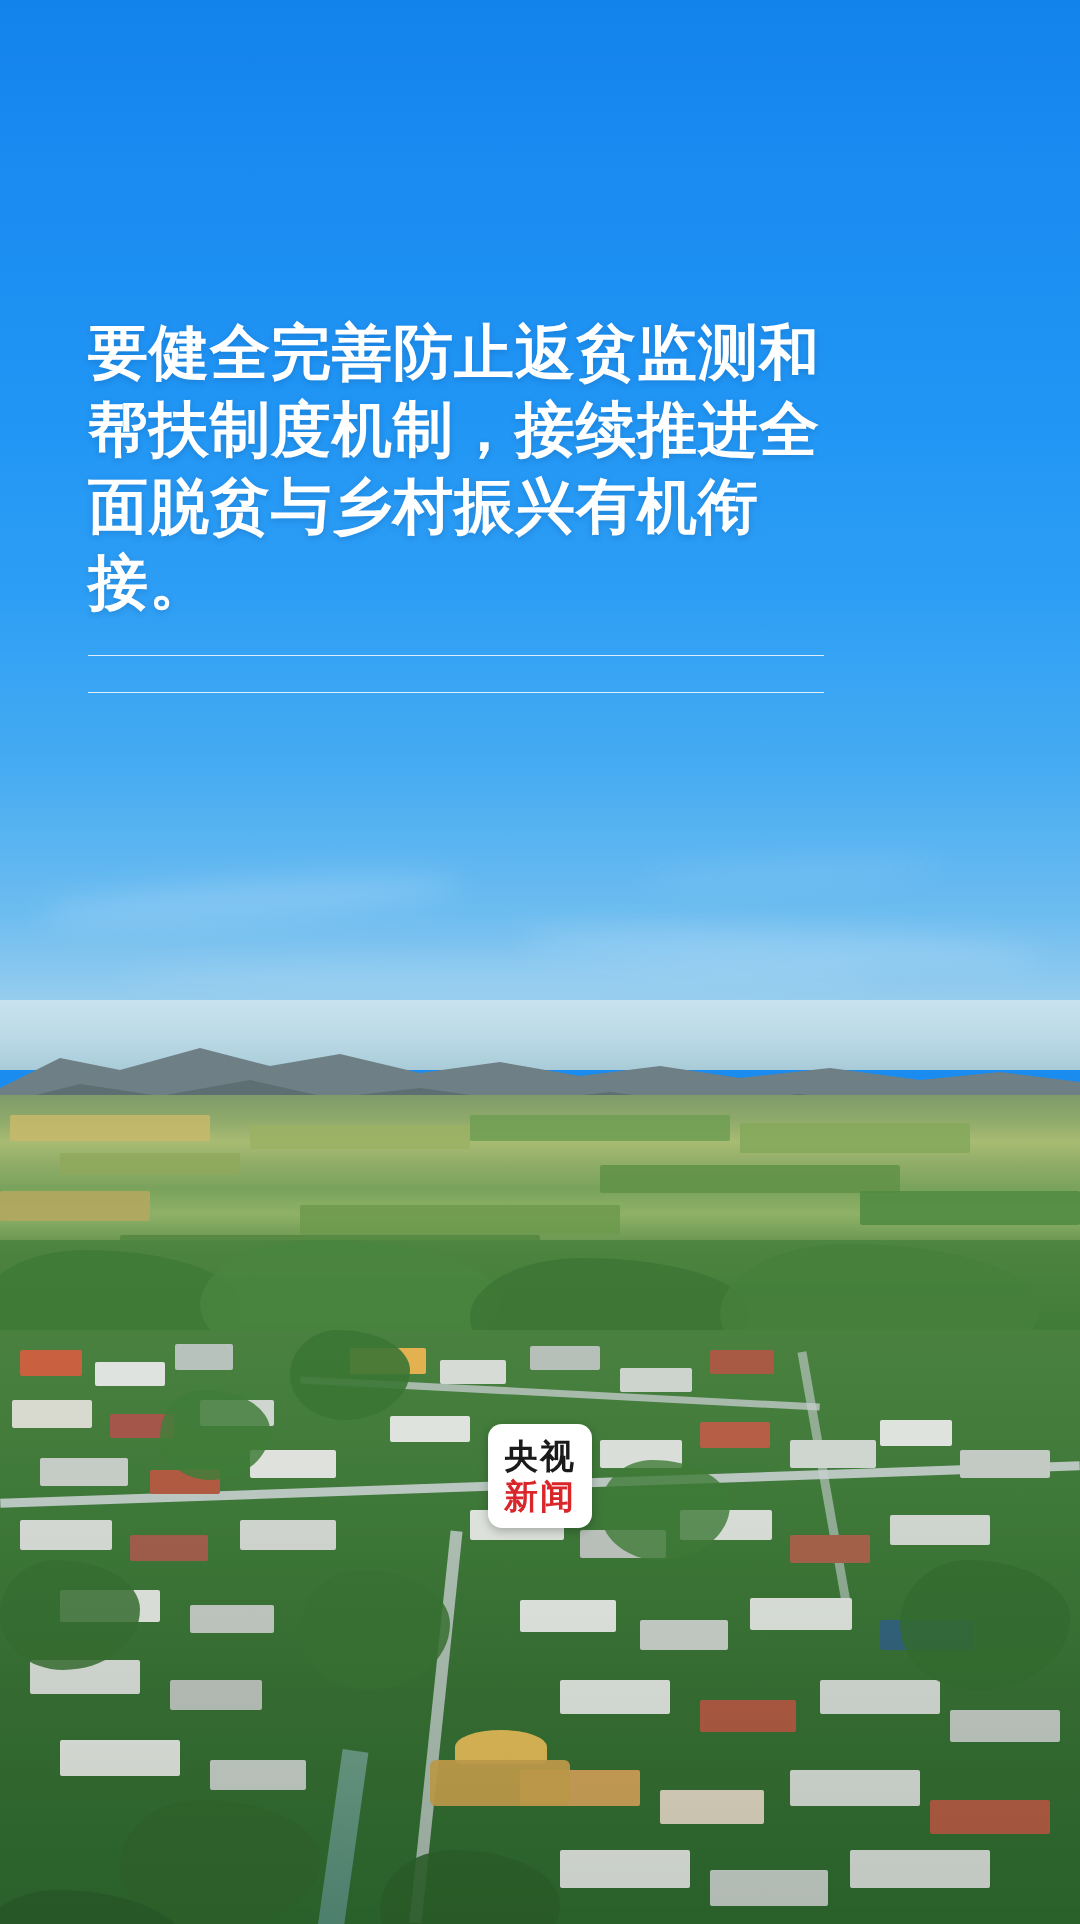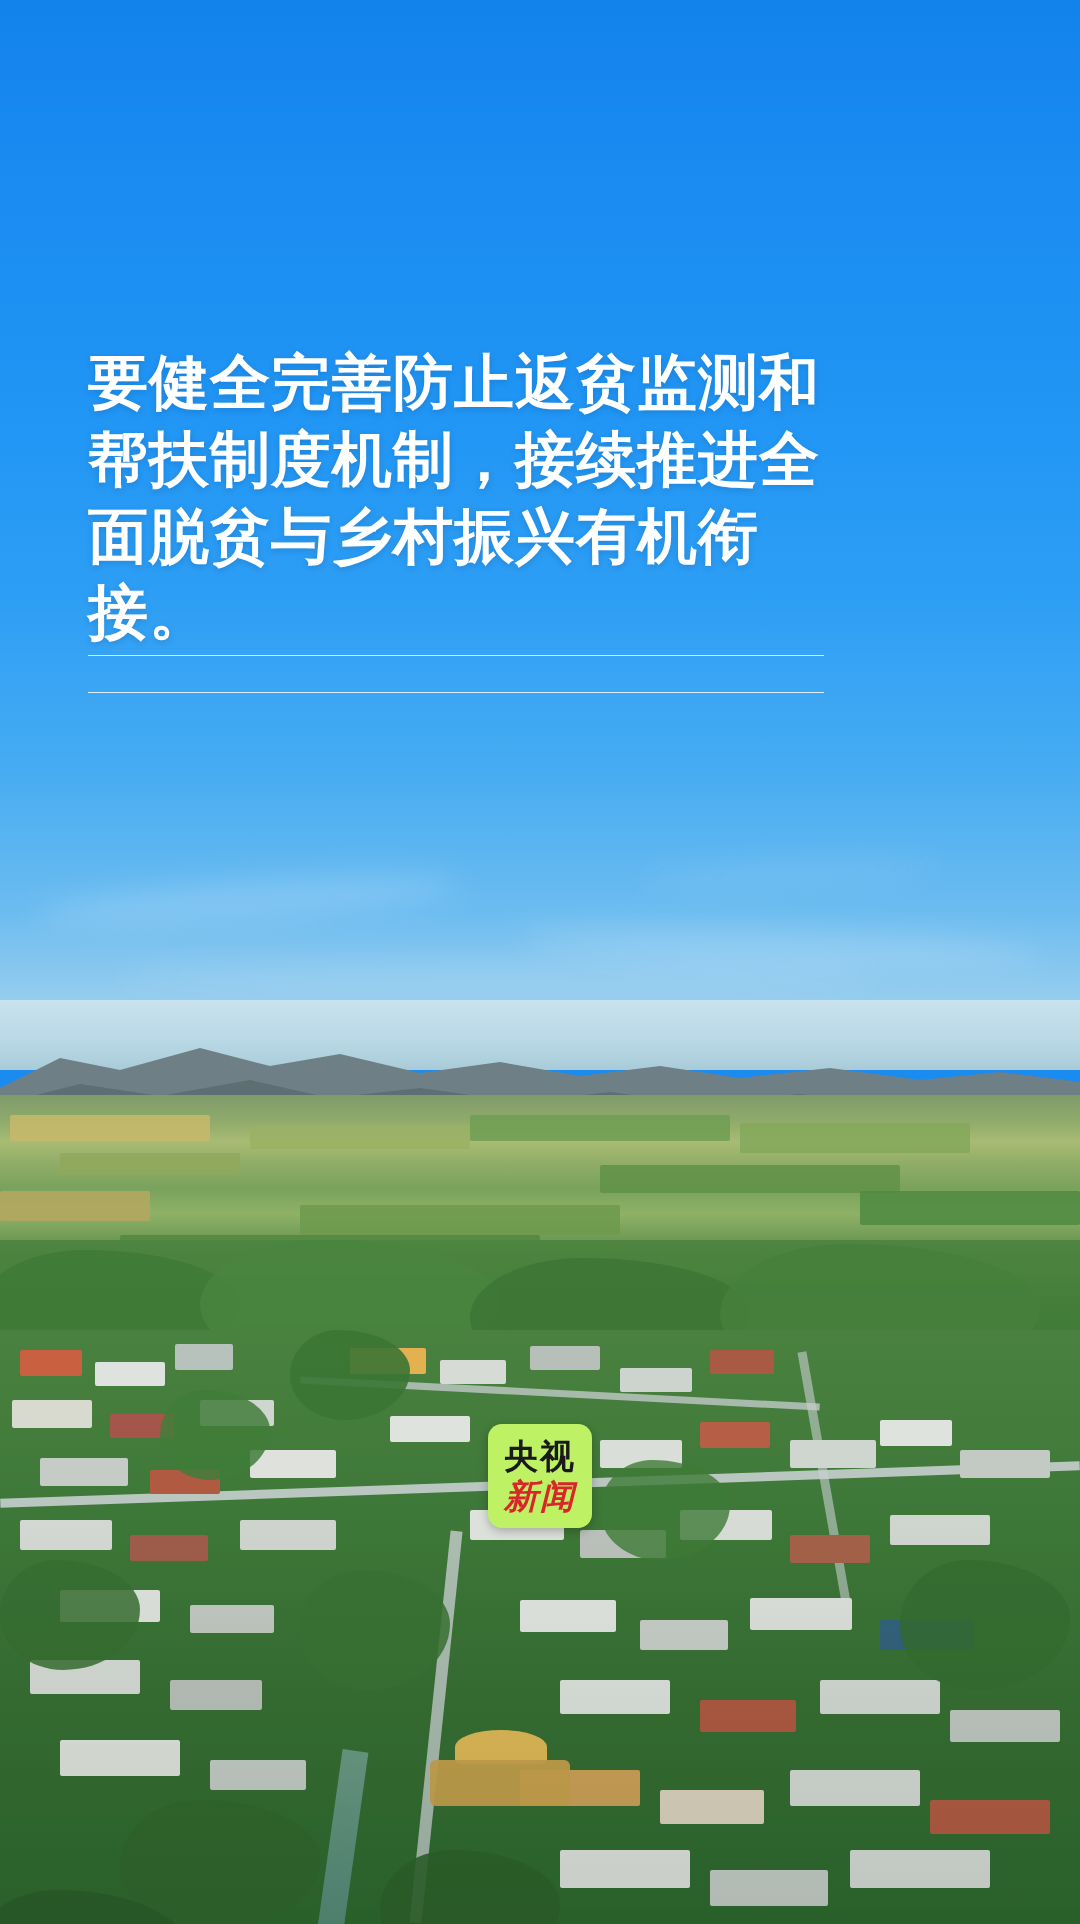--- a/index.html
+++ b/index.html
@@ -50,21 +50,20 @@
     position: absolute;
     left: 88px;
     top: 315px;
     width: 790px;
     color: #ffffff;
     font-size: 60px;
     line-height: 1.28;
     font-weight: bold;
     letter-spacing: 1px;
     text-shadow: 0 2px 6px rgba(0,40,90,0.18);
-    margin-top: 30px;
   }
 
   
   .attr-block {
     position: absolute;
     left: 88px;
     top: 655px;
     width: 736px;
   }
   .rule {
@@ -133,42 +132,41 @@
   }
 
   
   .logo {
     position: absolute;
     left: 50%;
     transform: translateX(-50%);
     top: 1424px;
     width: 104px;
     height: 104px;
-    background: #bef264;
+    background: #ffffff;
     border-radius: 14px;
     box-shadow: 0 3px 10px rgba(0,0,0,0.25);
     display: flex;
     flex-direction: column;
     align-items: center;
     justify-content: center;
     line-height: 1;
   }
   .logo-top {
     color: #1a1a1a;
     font-size: 34px;
     font-weight: bold;
     letter-spacing: 2px;
     margin-bottom: 6px;
   }
   .logo-bottom {
     color: #d9262b;
     font-size: 34px;
     font-weight: bold;
     letter-spacing: 2px;
-    font-style: italic;
   }
 </style>
 </head>
 <body>
 
 <div class="poster">
 
   <div class="sky">
     <div class="sky-wisp w1"></div>
     <div class="sky-wisp w2"></div>

